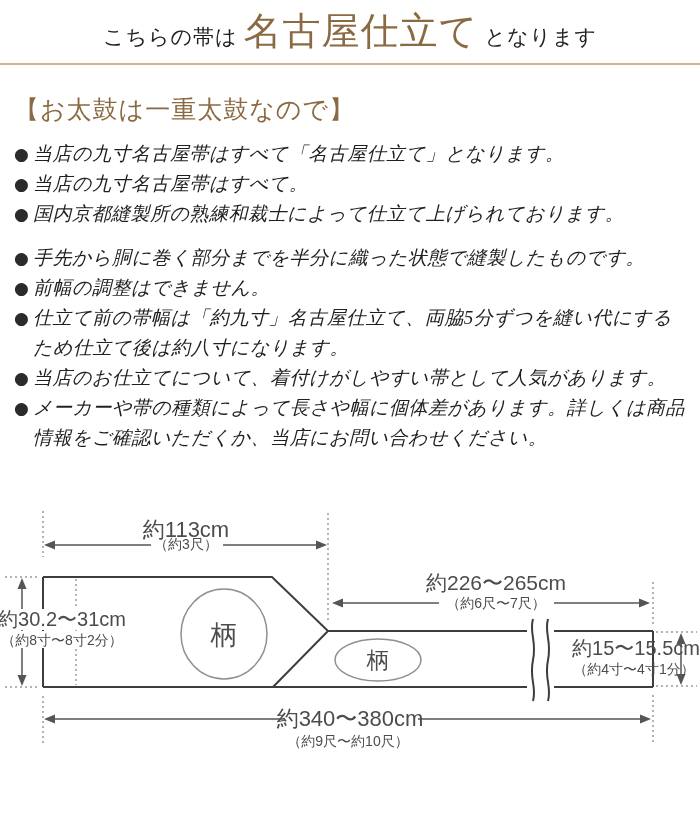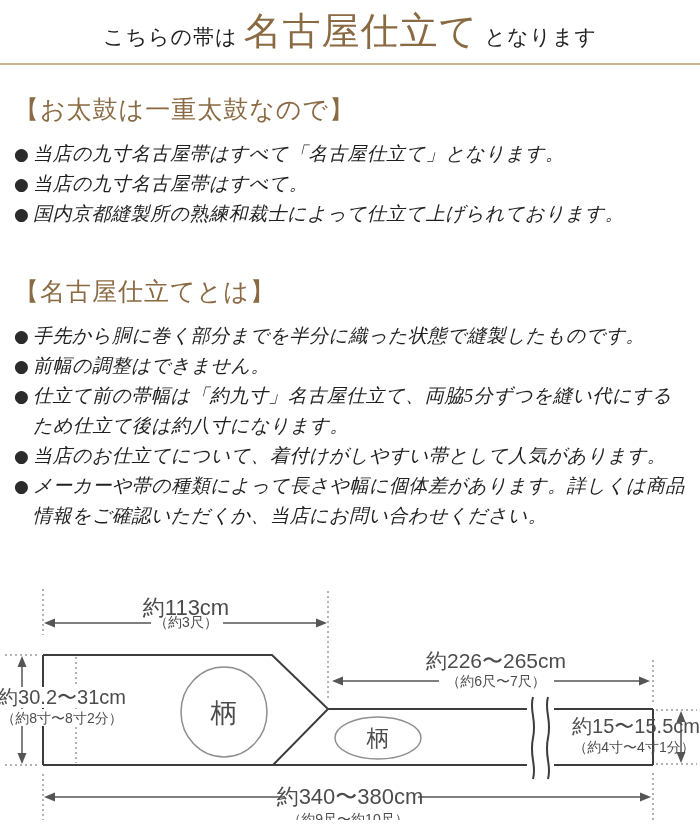--- a/index.html
+++ b/index.html
@@ -89,21 +89,20 @@
       <div class="bullet-item">
         <span class="bullet-mark">●</span>
         <span class="bullet-text">当店の九寸名古屋帯はすべて。</span>
       </div>
       <div class="bullet-item">
         <span class="bullet-mark">●</span>
         <span class="bullet-text">国内京都縫製所の熟練和裁士によって仕立て上げられております。</span>
       </div>
     </div>
 
-    <h2 class="section-heading heading-2">【名古屋仕立てとは】</h2>
     <div class="bullets">
       <div class="bullet-item">
         <span class="bullet-mark">●</span>
         <span class="bullet-text">手先から胴に巻く部分までを半分に織った状態で縫製したものです。</span>
       </div>
       <div class="bullet-item">
         <span class="bullet-mark">●</span>
         <span class="bullet-text">前幅の調整はできません。</span>
       </div>
       <div class="bullet-item">

